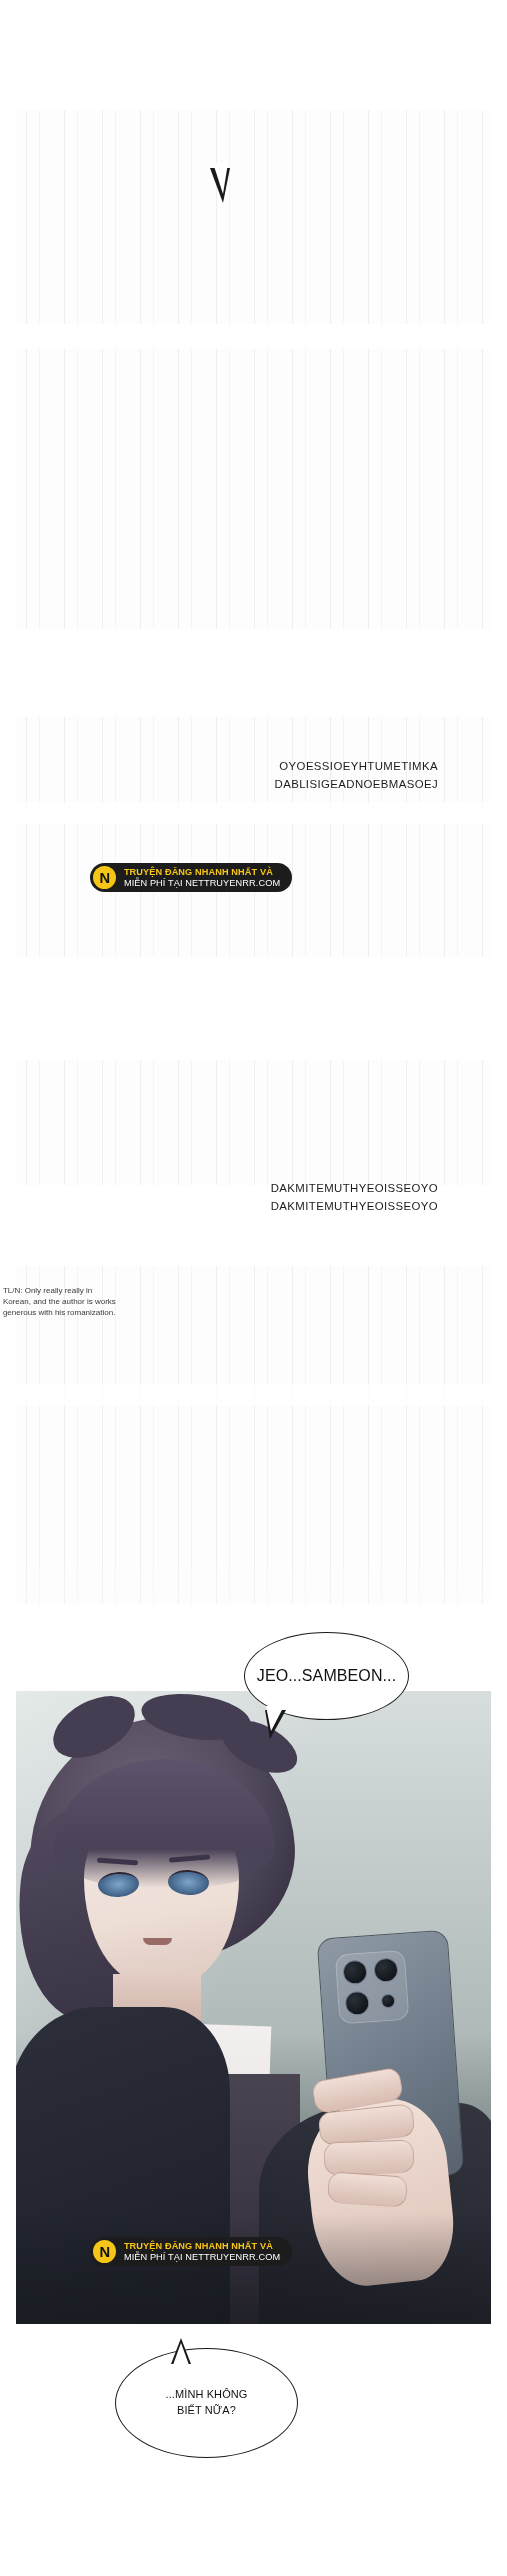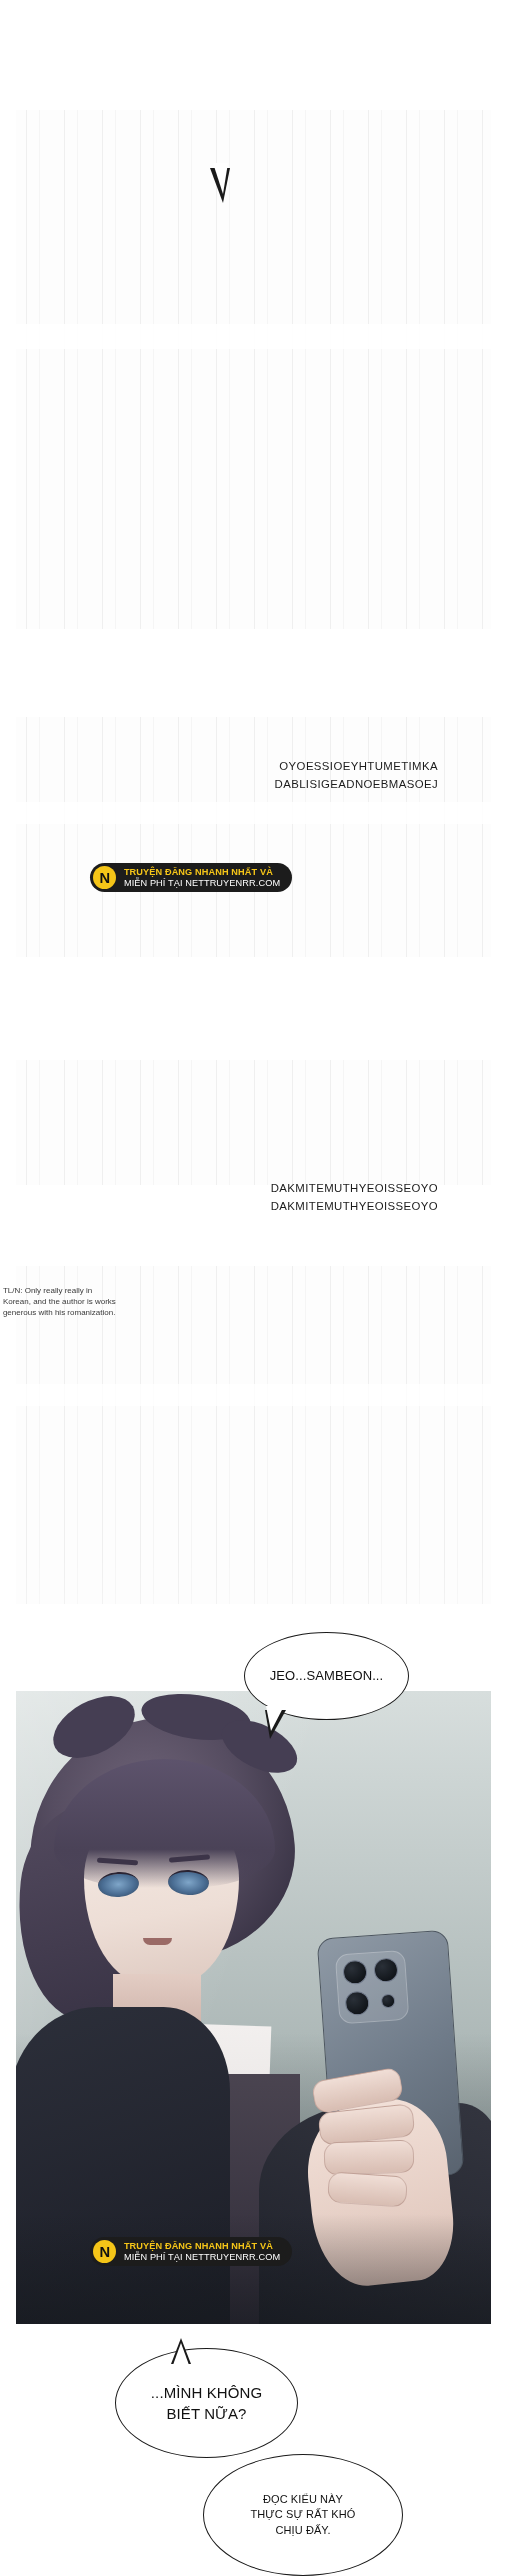--- a/index.html
+++ b/index.html
@@ -411,49 +411,42 @@
 
     <div class="hand"></div>
     <div class="finger" style="left:297px; top:383px; width:87px; height:31px; transform:rotate(-10deg);"></div>
     <div class="finger" style="left:303px; top:417px; width:93px; height:31px; transform:rotate(-6deg);"></div>
     <div class="finger" style="left:308px; top:450px; width:88px; height:31px; transform:rotate(-2deg);"></div>
     <div class="finger" style="left:312px; top:483px; width:77px; height:29px; transform:rotate(4deg);"></div>
 
     <div class="art-shadow"></div>
   </div>
 
-  <div class="bubble" style="left:244px; top:1632px; width:165px; height:88px; font-size:13px;">
+  <div class="bubble" style="left:244px; top:1632px; width:165px; height:88px; font-size:16px;">
     <div class="txt">
       <span class="line">JEO...SAMBEON...</span>
     </div>
   </div>
   <div class="tail" style="left:265px; top:1710px; border-left:5.9px solid transparent; border-right:16px solid transparent; border-top:29px solid #1a1a1a;"></div>
   <div class="tail" style="left:266px; top:1706px; border-left:5.2px solid transparent; border-right:13.2px solid transparent; border-top:25px solid #ffffff;"></div>
 
   <div class="promo" style="left:90px; top:2237px;">
     <div class="badge">N</div>
     <div class="ptext">
       <span class="l1">TRUYỆN ĐĂNG NHANH NHẤT VÀ</span>
       <span class="l2">MIỄN PHÍ TẠI NETTRUYENRR.COM</span>
     </div>
   </div>
 
   <div class="bottom-white"></div>
 
-  <div class="bubble" style="left:115px; top:2348px; width:183px; height:110px; font-size:15px;">
+  <div class="bubble" style="left:115px; top:2348px; width:183px; height:110px; font-size:11px;">
     <div class="txt">
       <span class="line">...MÌNH KHÔNG</span>
       <span class="line">BIẾT NỮA?</span>
     </div>
   </div>
   <div class="tail" style="left:171px; top:2338px; border-left:10.3px solid transparent; border-right:10.3px solid transparent; border-bottom:26.5px solid #1a1a1a;"></div>
   <div class="tail" style="left:173px; top:2343px; border-left:8px solid transparent; border-right:8px solid transparent; border-bottom:22px solid #ffffff;"></div>
 
-  <div class="bubble" style="left:203px; top:2454px; width:200px; height:122px; font-size:11px;">
-    <div class="txt">
-      <span class="line">ĐỌC KIỂU NÀY</span>
-      <span class="line">THỰC SỰ RẤT KHÓ</span>
-      <span class="line">CHỊU ĐẤY.</span>
-    </div>
-  </div>
 
 </div>
 
 
 </body></html>

